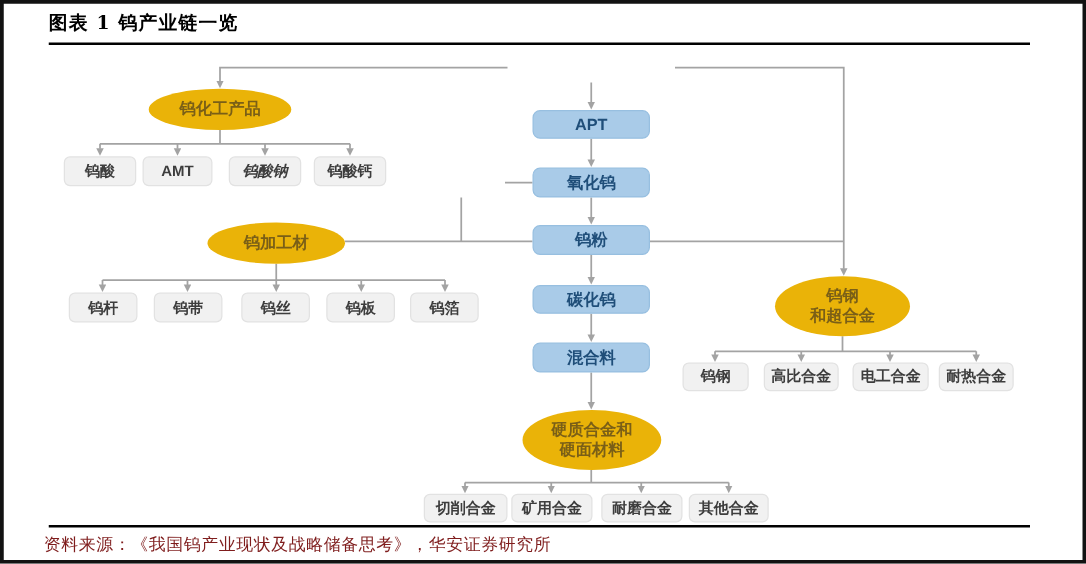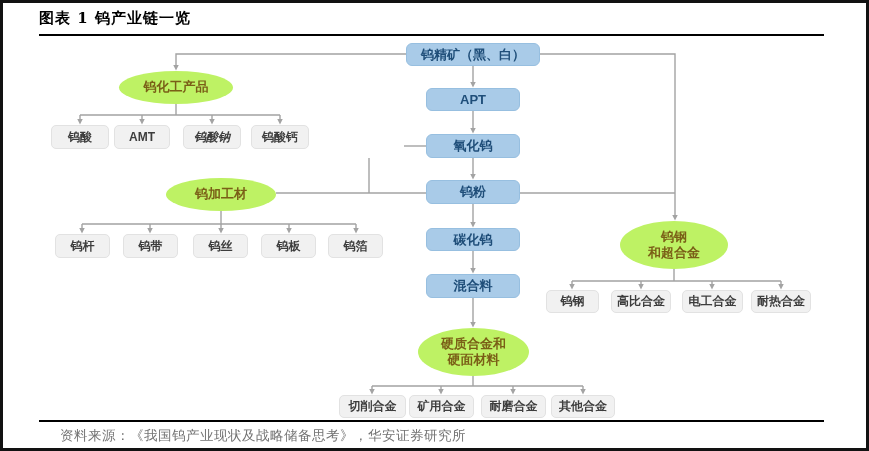--- a/index.html
+++ b/index.html
@@ -8,31 +8,31 @@
     background:#ffffff; border:3px solid #121212; overflow:hidden;
     font-family:"Liberation Sans", sans-serif;
   }
   .title{
     position:absolute; left:36px; top:6px; font-family:"DejaVu Serif", serif;
     font-weight:bold; font-size:15px; color:#000; letter-spacing:1px;
   }
   .title-rule{ position:absolute; left:36px; top:31px; width:785px; height:0; border-top:2px solid #000; }
   .footer-rule{ position:absolute; left:36px; top:417px; width:785px; height:0; border-top:2px solid #000; }
   .footer{
-    position:absolute; left:57px; top:424px; font-family:"DejaVu Serif", serif;
-    font-size:13.5px; color:#737373; letter-spacing:0.5px;
+    position:absolute; left:32px; top:424px; font-family:"DejaVu Serif", serif;
+    font-size:13.5px; color:#7f1d1d; letter-spacing:0.5px;
   }
   #wires{ position:absolute; left:0; top:0; }
   .node{ position:absolute; display:flex; align-items:center; justify-content:center;
          font-weight:bold; text-align:center; box-sizing:border-box; }
   .bbox{ background:#A9CBE8; border:1px solid #97BFE0; border-radius:6px;
          color:#1F4E79; font-size:13px; }
   .gbox{ background:#F1F1F1; border:1px solid #E2E2E2; border-radius:5px;
          color:#3D3D3D; font-size:12px; }
-  .ell{ background:#bef264; border-radius:50%; color:#7A5F17; font-size:13px;
+  .ell{ background:#eab308; border-radius:50%; color:#7A5F17; font-size:13px;
         flex-direction:column; line-height:1.25; }
 </style>
 </head>
 <body>
 
 <div id="canvas">
 
   <div class="title">图表 1 钨产业链一览</div>
   <div class="title-rule"></div>
 
@@ -80,21 +80,20 @@
       <path d="M778 278 V281" marker-end="url(#arw)"></path>
 
       <path d="M470 373 V383 M369 383 H580"></path>
       <path d="M369 383 V386" marker-end="url(#arw)"></path>
       <path d="M438 383 V386" marker-end="url(#arw)"></path>
       <path d="M510 383 V386" marker-end="url(#arw)"></path>
       <path d="M580 383 V386" marker-end="url(#arw)"></path>
     </g>
   </svg>
 
-  <div class="node bbox" style="left:403px;top:40px;width:134px;height:23px;">钨精矿（黑、白）</div>
   <div class="node bbox" style="left:423px;top:131px;width:94px;height:24px;">氧化钨</div>
   <div class="node bbox" style="left:423px;top:85px;width:94px;height:23px;">APT</div>
   <div class="node bbox" style="left:423px;top:177px;width:94px;height:24px;">钨粉</div>
   <div class="node bbox" style="left:423px;top:225px;width:94px;height:23px;">碳化钨</div>
   <div class="node bbox" style="left:423px;top:271px;width:94px;height:24px;">混合料</div>
 
 
   <div class="node ell" style="left:116px;top:68px;width:114px;height:33px;">钨化工产品</div>
   <div class="node gbox" style="left:48px;top:122px;width:58px;height:24px;">钨酸</div>
   <div class="node gbox" style="left:111px;top:122px;width:56px;height:24px;">AMT</div>

